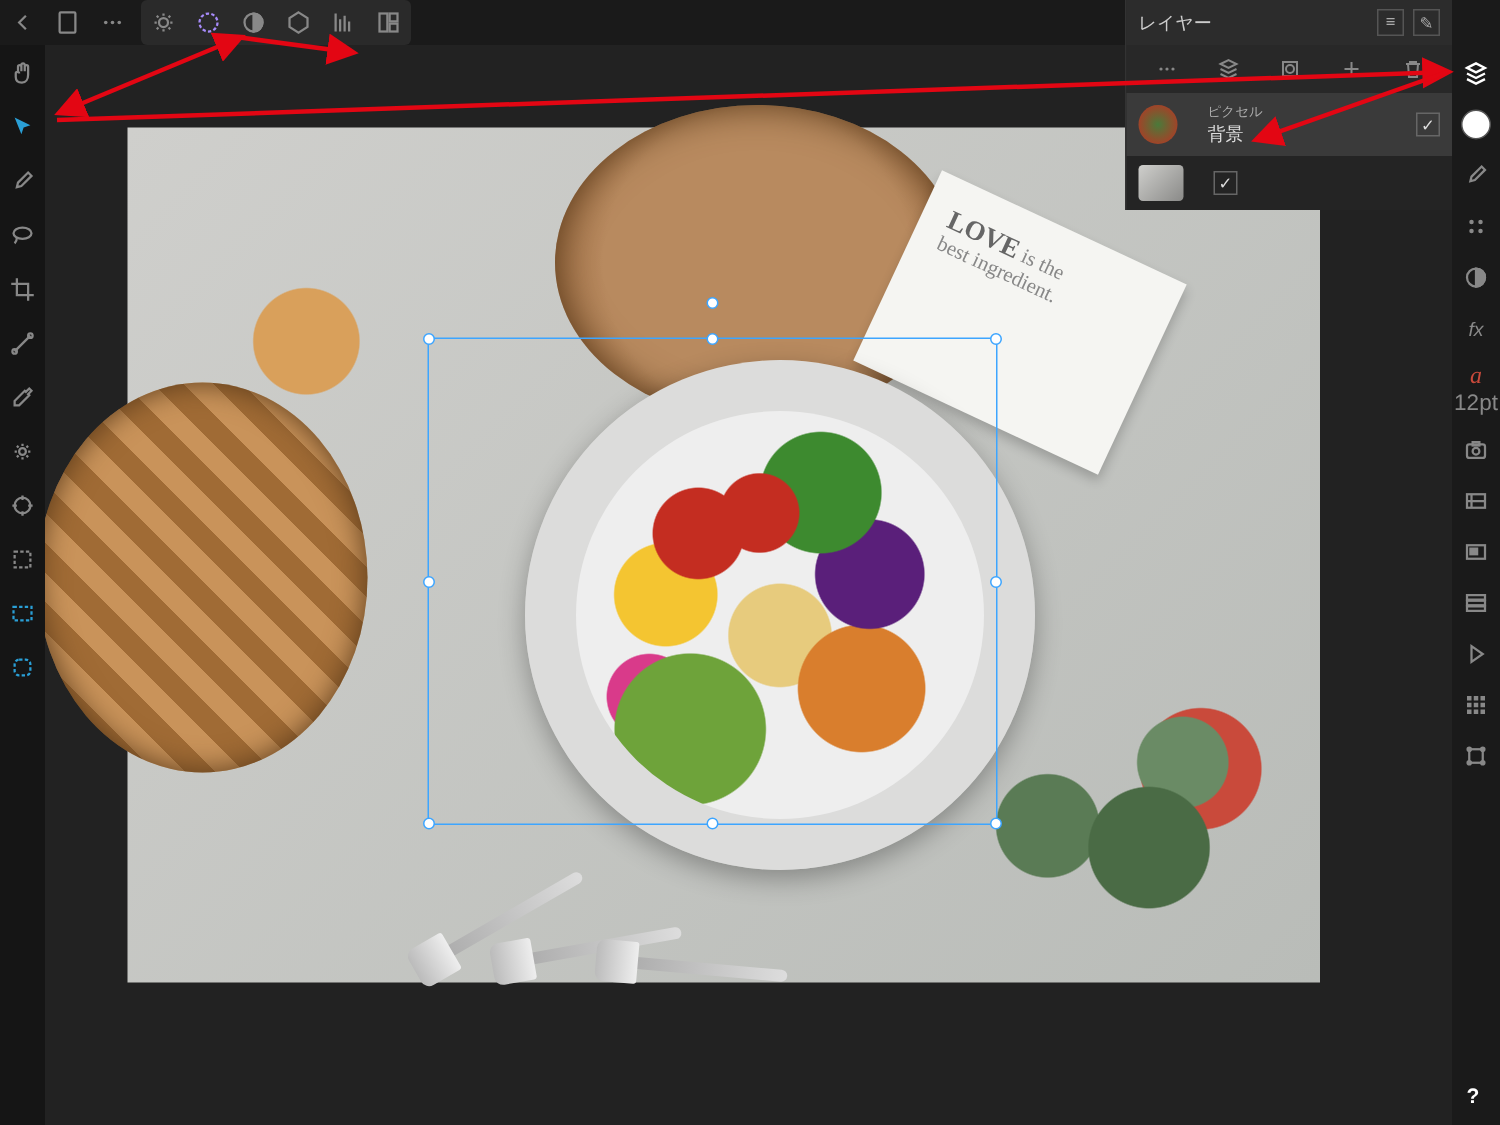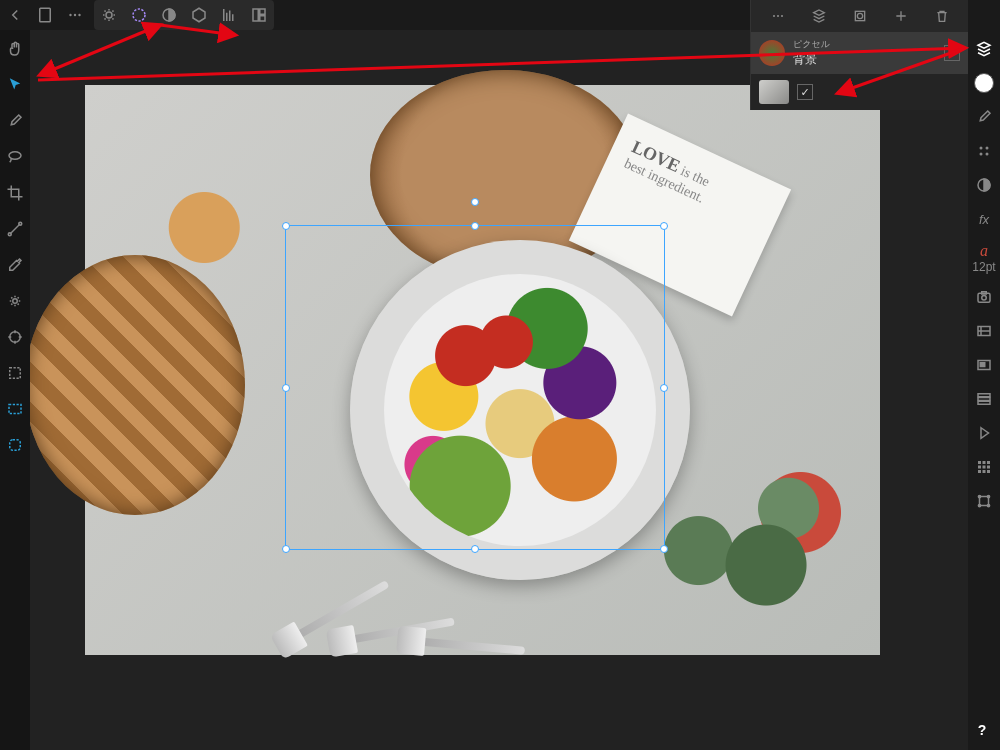--- a/index.html
+++ b/index.html
@@ -16,38 +16,38 @@
   .leftbar { position: absolute; left: 0; top: 30px; width: 30px; bottom: 0; background: #151515; display: flex; flex-direction: column; align-items: center; padding-top: 8px; gap: 14px; }
   .tool-icon { width: 22px; height: 22px; color: #888; cursor: pointer; display: flex; align-items: center; justify-content: center; }
   .tool-icon.active { color: #2a9fd6; }
   .tool-icon svg { width: 18px; height: 18px; }
 
   
   .rightbar { position: absolute; right: 0; top: 30px; width: 32px; bottom: 0; background: #1a1a1a; display: flex; flex-direction: column; align-items: center; padding-top: 8px; gap: 12px; }
   .studio-icon { width: 22px; height: 22px; color: #888; cursor: pointer; display: flex; align-items: center; justify-content: center; position: relative; }
   .studio-icon.active { color: #fff; }
   .studio-icon svg { width: 18px; height: 18px; }
-  .studio-label { font-size: 12px; color: #888; }
+  .studio-label { font-size: 15px; color: #888; }
   .swatch-circle { width: 20px; height: 20px; border-radius: 50%; background: #fff; border: 1px solid #555; }
 
   
   .canvas { position: absolute; left: 30px; top: 30px; right: 32px; bottom: 0; background: #222; overflow: hidden; }
   .image-stage { position: absolute; left: 55px; top: 55px; width: 795px; height: 570px; }
   .selection-box { position: absolute; border: 1px solid #3da5ff; }
   .handle { position: absolute; width: 8px; height: 8px; background: #fff; border: 1px solid #3da5ff; border-radius: 50%; }
 
   
   .layers-panel { position: absolute; right: 32px; top: 0; width: 218px; background: #242424; border-left: 1px solid #333; }
   .layers-head { height: 30px; display: flex; align-items: center; justify-content: space-between; padding: 0 8px; background: #2c2c2c; font-size: 12px; }
   .layers-head-icons { display: flex; gap: 6px; }
   .mini-btn { width: 18px; height: 18px; border: 1px solid #555; display: flex; align-items: center; justify-content: center; cursor: pointer; color: #aaa; font-size: 11px; }
   .layer-toolbar { height: 32px; display: flex; align-items: center; justify-content: space-around; padding: 0 6px; background: #282828; }
   .layer-tool { width: 22px; height: 22px; color: #888; display: flex; align-items: center; justify-content: center; cursor: pointer; }
   .layer-tool svg { width: 16px; height: 16px; }
-  .layer-row { display: flex; align-items: center; padding: 6px 8px; gap: 8px; cursor: pointer; }
+  .layer-row { display: flex; align-items: center; padding: 6px 8px; gap: 20px; cursor: pointer; }
   .layer-row.selected { background: #3a3a3a; }
   .thumb { width: 30px; height: 24px; border-radius: 3px; background: #555; flex-shrink: 0; }
   .thumb.round { border-radius: 50%; width: 26px; height: 26px; }
   .layer-text { flex: 1; min-width: 0; }
   .layer-type { font-size: 9px; color: #aaa; }
   .layer-name { font-size: 12px; color: #ddd; white-space: nowrap; overflow: hidden; text-overflow: ellipsis; }
   .vis-check { width: 16px; height: 16px; border: 1px solid #666; display: flex; align-items: center; justify-content: center; font-size: 11px; color: #ddd; }
 
   
   .food-scene { position: absolute; inset: 0; background:
@@ -235,20 +235,27 @@
   <div class="handle" style="right:-4px; top:-4px"></div>
   <div class="handle" style="left:-4px; top:calc(50% - 4px)"></div>
   <div class="handle" style="right:-4px; top:calc(50% - 4px)"></div>
   <div class="handle" style="left:-4px; bottom:-4px"></div>
   <div class="handle" style="left:calc(50% - 4px); bottom:-4px"></div>
   <div class="handle" style="right:-4px; bottom:-4px"></div>
   <div class="handle" style="left:calc(50% - 4px); top:-28px"></div>
 </div>
 
 <div class="layers-panel">
+  <div class="layers-head">
+    <span>レイヤー</span>
+    <div class="layers-head-icons">
+      <div class="mini-btn">≡</div>
+      <div class="mini-btn">✎</div>
+    </div>
+  </div>
   <div class="layer-toolbar">
     <div class="layer-tool">
         <svg viewBox="0 0 24 24" fill="currentColor">
           <circle cx="6" cy="12" r="1.6"></circle>
           <circle cx="12" cy="12" r="1.6"></circle>
           <circle cx="18" cy="12" r="1.6"></circle>
         </svg>
       </div>
     <div class="layer-tool">
         <svg viewBox="0 0 24 24" fill="none" stroke="currentColor" stroke-width="2">

